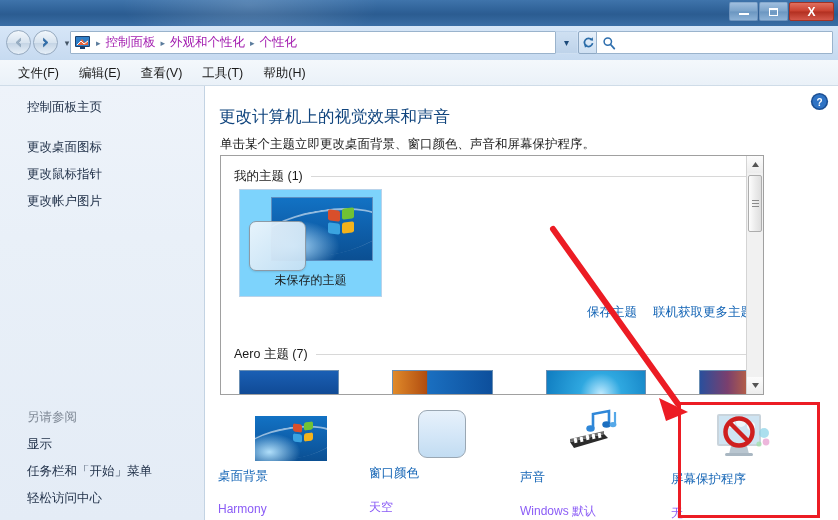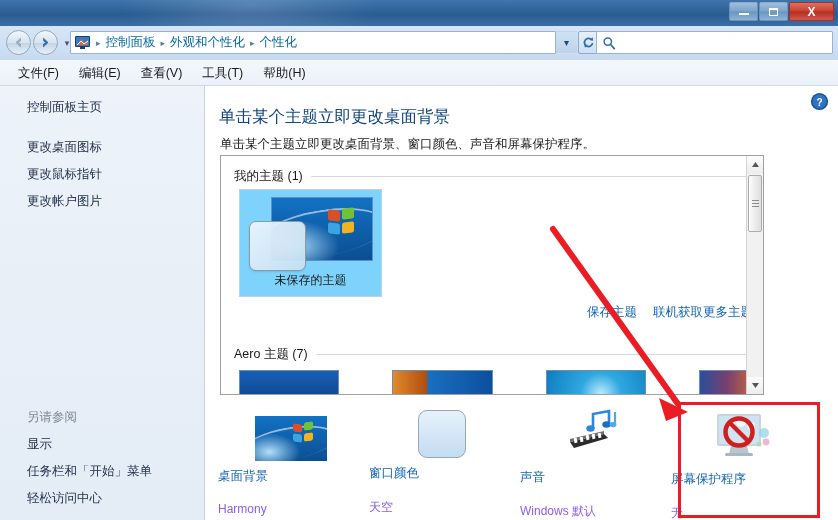--- a/index.html
+++ b/index.html
@@ -66,21 +66,21 @@
   .crumbbar {
     position: absolute; left: 70px; top: 5px; width: 486px; height: 23px;
     background: #fff; border: 1px solid #9ab3cc;
     display: flex; align-items: center; padding-left: 3px;
     border-radius: 1px;
   }
   .crumbicon {
     width: 17px; height: 15px; margin-right: 3px; position: relative; flex: none;
   }
   .crumb {
-    font-size: 12.5px; color: #0369a1; padding: 0 3px; white-space: nowrap;
+    font-size: 12.5px; color: #a21caf; padding: 0 3px; white-space: nowrap;
   }
   .crumbsep { color: #5a7b9c; font-size: 9px; padding: 0 2px; }
   .crumbbar .spacer { flex: 1; }
 
   .afterbar { position: absolute; left: 556px; top: 5px; display: flex; align-items: center; gap: 1px; }
   .tinybtn {
     width: 21px; height: 23px; display: flex; align-items: center; justify-content: center;
     color: #1c4a7a; font-size: 10px;
     background: linear-gradient(to bottom, #cfe0f2, #bed3ea);
     border: 1px solid transparent;
@@ -369,21 +369,21 @@
   <div class="content">
 
     <div class="helpbtn">
       <svg width="19" height="19" viewBox="0 0 19 19">
         <circle cx="9.5" cy="9.5" r="8.6" fill="#1b4f93"></circle>
         <circle cx="9.5" cy="9.5" r="7" fill="#2f73c4"></circle>
         <text x="9.5" y="13.6" font-size="10" font-family="Liberation Sans, sans-serif" font-weight="bold" fill="#ffffff" text-anchor="middle">?</text>
       </svg>
     </div>
 
-    <div class="h1">单击某个主题立即更改桌面背景</div>
+    <div class="h1">更改计算机上的视觉效果和声音</div>
     <div class="sub">单击某个主题立即更改桌面背景、窗口颜色、声音和屏幕保护程序。</div>
 
     <div class="listbox">
 
       <div class="grouphdr g1">
         <span>我的主题 (1)</span>
         <span class="rule"></span>
       </div>
 
       <div class="theme-tile">

